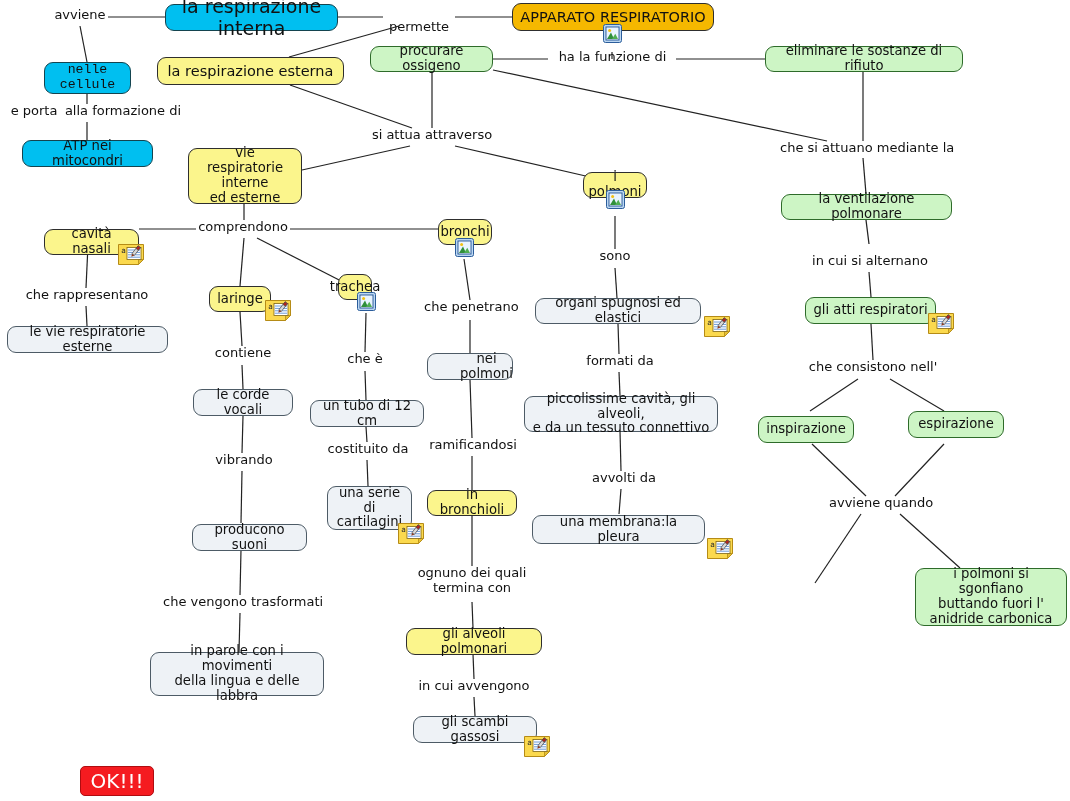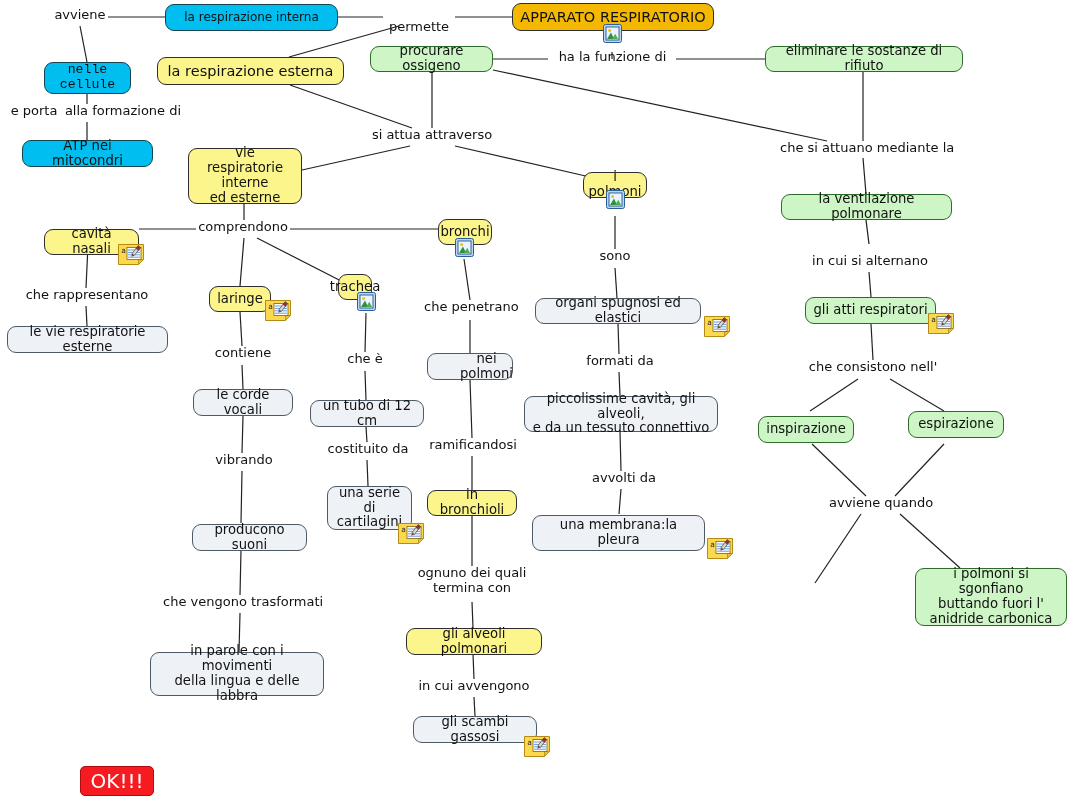--- a/index.html
+++ b/index.html
@@ -225,21 +225,21 @@
   <div class="link-label" style="left:423px;top:438px;width:100px;">ramificandosi</div>
   <div class="link-label" style="left:324px;top:442px;width:88px;">costituito da</div>
   <div class="link-label" style="left:213px;top:453px;width:62px;">vibrando</div>
   <div class="link-label" style="left:589px;top:471px;width:70px;">avvolti da</div>
   <div class="link-label" style="left:829px;top:496px;width:104px;">avviene quando</div>
   <div class="link-label" style="left:417px;top:566px;width:110px;">ognuno dei quali
 termina con</div>
   <div class="link-label" style="left:163px;top:595px;width:155px;">che vengono trasformati</div>
   <div class="link-label" style="left:418px;top:679px;width:112px;">in cui avvengono</div>
 
-  <div class="node cyan" style="left:165px;top:4px;width:173px;height:27px;font-size:12px;">la respirazione interna</div>
+  <div class="node cyan" style="left:165px;top:4px;width:173px;height:27px;font-size:19px;">la respirazione interna</div>
 
   <div class="node orange" style="left:512px;top:3px;width:202px;height:28px;font-size:14.5px;">APPARATO RESPIRATORIO</div>
 
   <div class="node cyan" style="left:44px;top:62px;width:87px;height:32px;font-family:Liberation Mono, monospace;">nelle cellule</div>
 
   <div class="node yellow" style="left:157px;top:57px;width:187px;height:28px;font-size:14.5px;">la respirazione esterna</div>
 
   <div class="node green" style="left:370px;top:46px;width:123px;height:26px;">procurare ossigeno</div>
 
   <div class="node green" style="left:765px;top:46px;width:198px;height:26px;">eliminare le sostanze di rifiuto</div>
@@ -279,21 +279,21 @@
 
   <div class="node green" style="left:758px;top:416px;width:96px;height:27px;">inspirazione</div>
 
   <div class="node green" style="left:908px;top:411px;width:96px;height:27px;">espirazione</div>
 
   <div class="node pale" style="left:327px;top:486px;width:85px;height:44px;white-space:pre-line;">una serie di
 cartilagini</div>
 
   <div class="node yellow" style="left:427px;top:490px;width:90px;height:26px;">in bronchioli</div>
 
-  <div class="node pale" style="left:532px;top:515px;width:173px;height:36px;">una membrana:la pleura</div>
+  <div class="node pale" style="left:532px;top:515px;width:173px;height:29px;">una membrana:la pleura</div>
 
   <div class="node pale" style="left:192px;top:524px;width:115px;height:27px;">producono suoni</div>
 
 
   <div class="node green" style="left:915px;top:568px;width:152px;height:58px;white-space:pre-line;">i polmoni si sgonfiano
 buttando fuori l'
 anidride carbonica</div>
 
   <div class="node yellow" style="left:406px;top:628px;width:136px;height:27px;">gli alveoli polmonari</div>
 

